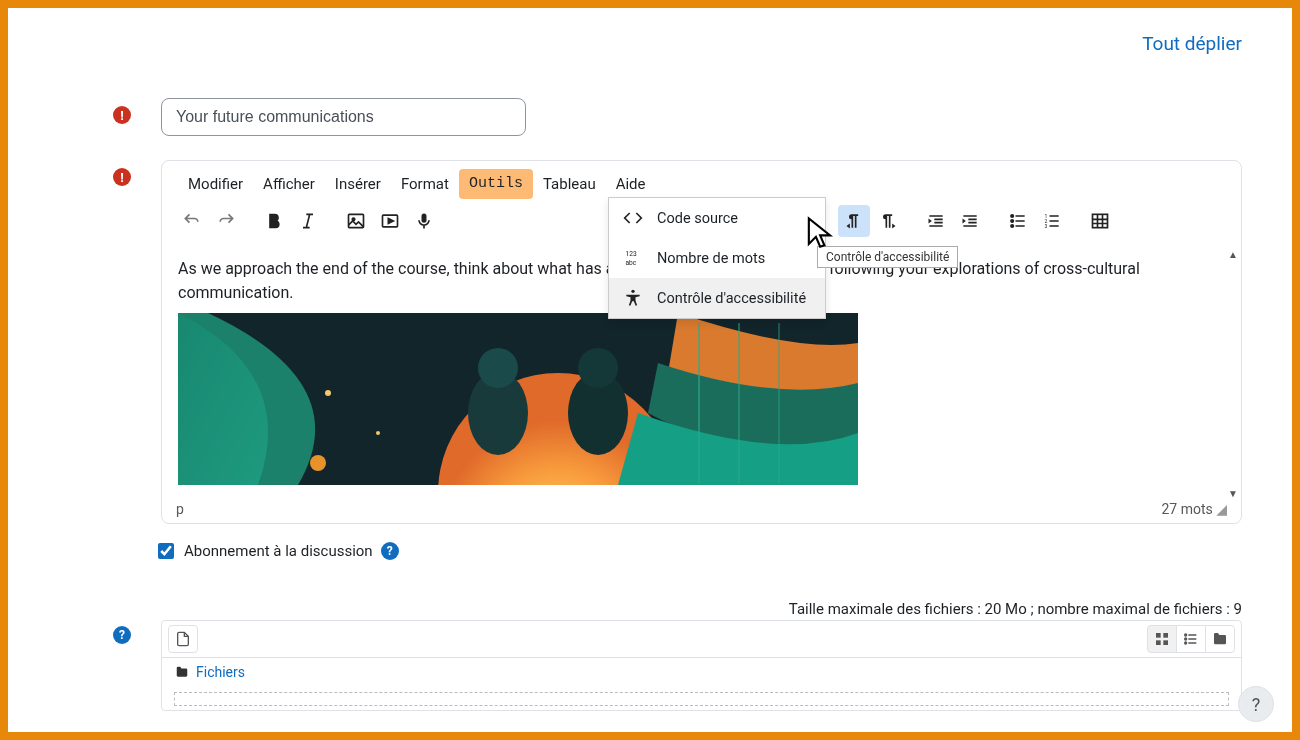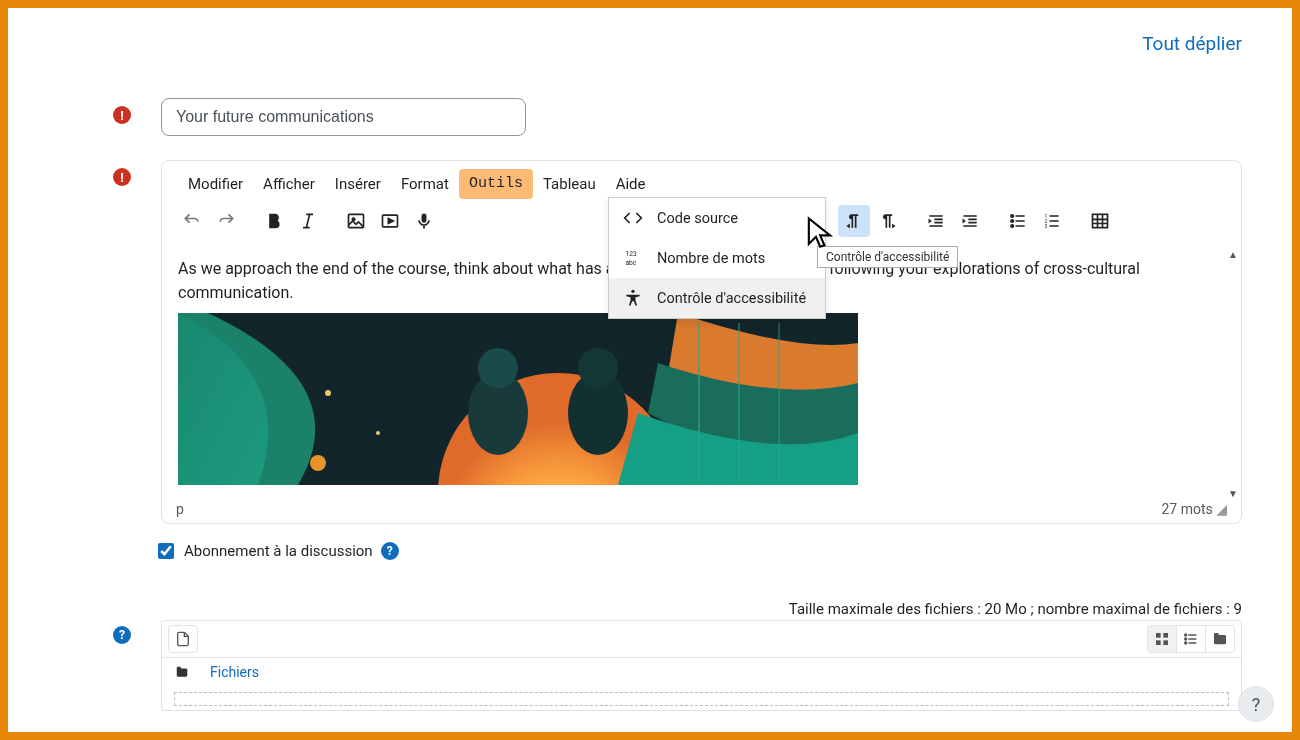--- a/index.html
+++ b/index.html
@@ -36,21 +36,21 @@
 .file-limit { text-align: right; margin-right: 50px; margin-top: 40px; font-size: 15px; }
 .file-row { display: flex; align-items: flex-start; margin-left: 105px; margin-right: 50px; margin-top: -22px; }
 .file-box { flex: 1; border: 1px solid #dee2e6; border-radius: 4px; margin-top: 24px; }
 .file-toolbar { display: flex; justify-content: space-between; align-items: center; padding: 4px 6px; border-bottom: 1px solid #dee2e6; }
 .file-btn { width: 30px; height: 28px; display: flex; align-items: center; justify-content: center; border: 1px solid #dee2e6; border-radius: 4px; cursor: pointer; }
 .file-btn.active { background: #f1f1f1; }
 .file-view-group { display: flex; gap: 0; }
 .file-view-group .file-btn { border-radius: 0; margin-left: -1px; }
 .file-view-group .file-btn:first-child { border-radius: 4px 0 0 4px; }
 .file-view-group .file-btn:last-child { border-radius: 0 4px 4px 0; }
-.file-path { padding: 6px 12px; display: flex; align-items: center; gap: 20px; }
+.file-path { padding: 6px 12px; display: flex; align-items: center; gap: 6px; }
 .file-path-link { color: #0f6cbf; cursor: pointer; }
 .file-drop { margin: 6px 12px 4px 12px; border: 1px dashed #bbb; height: 14px; }
 .fab { position: absolute; bottom: 10px; right: 18px; width: 36px; height: 36px; border-radius: 50%; background: #e9ecef; display: flex; align-items: center; justify-content: center; font-size: 18px; color: #495057; border: 1px solid #dee2e6; cursor: pointer; }
 </style>
 </head>
 <body>
 
 <div class="page">
   <span class="top-link">Tout déplier</span>
 

